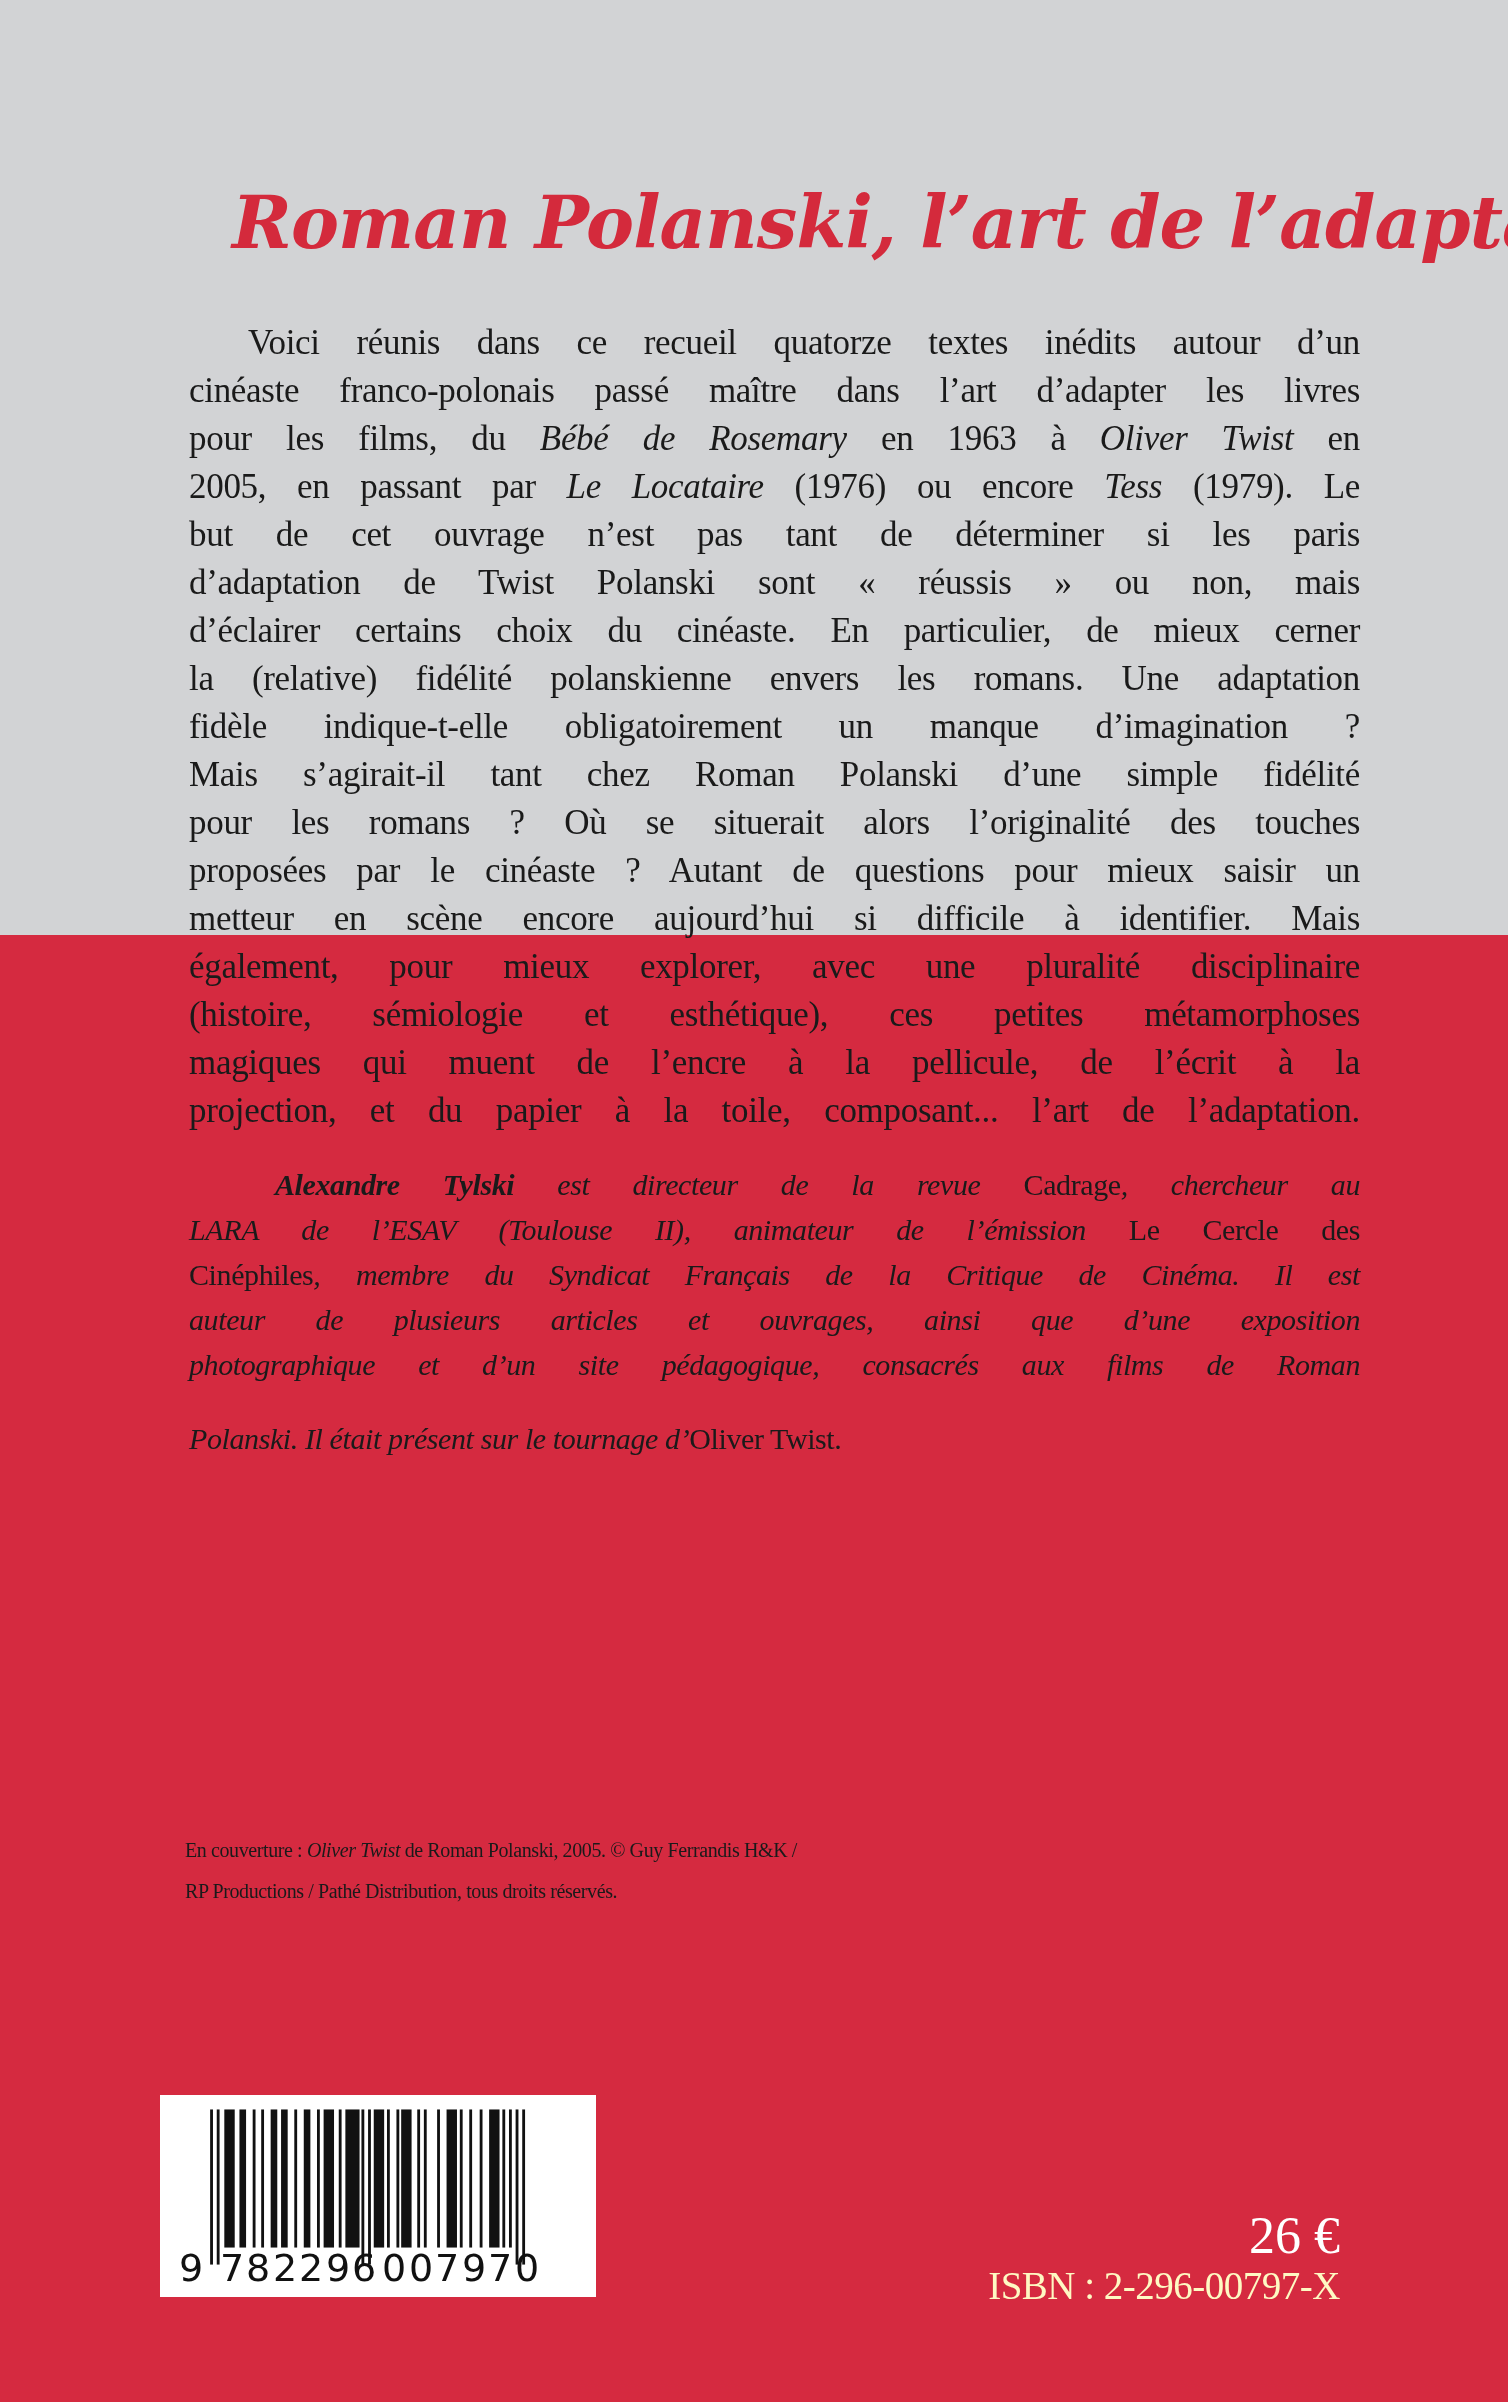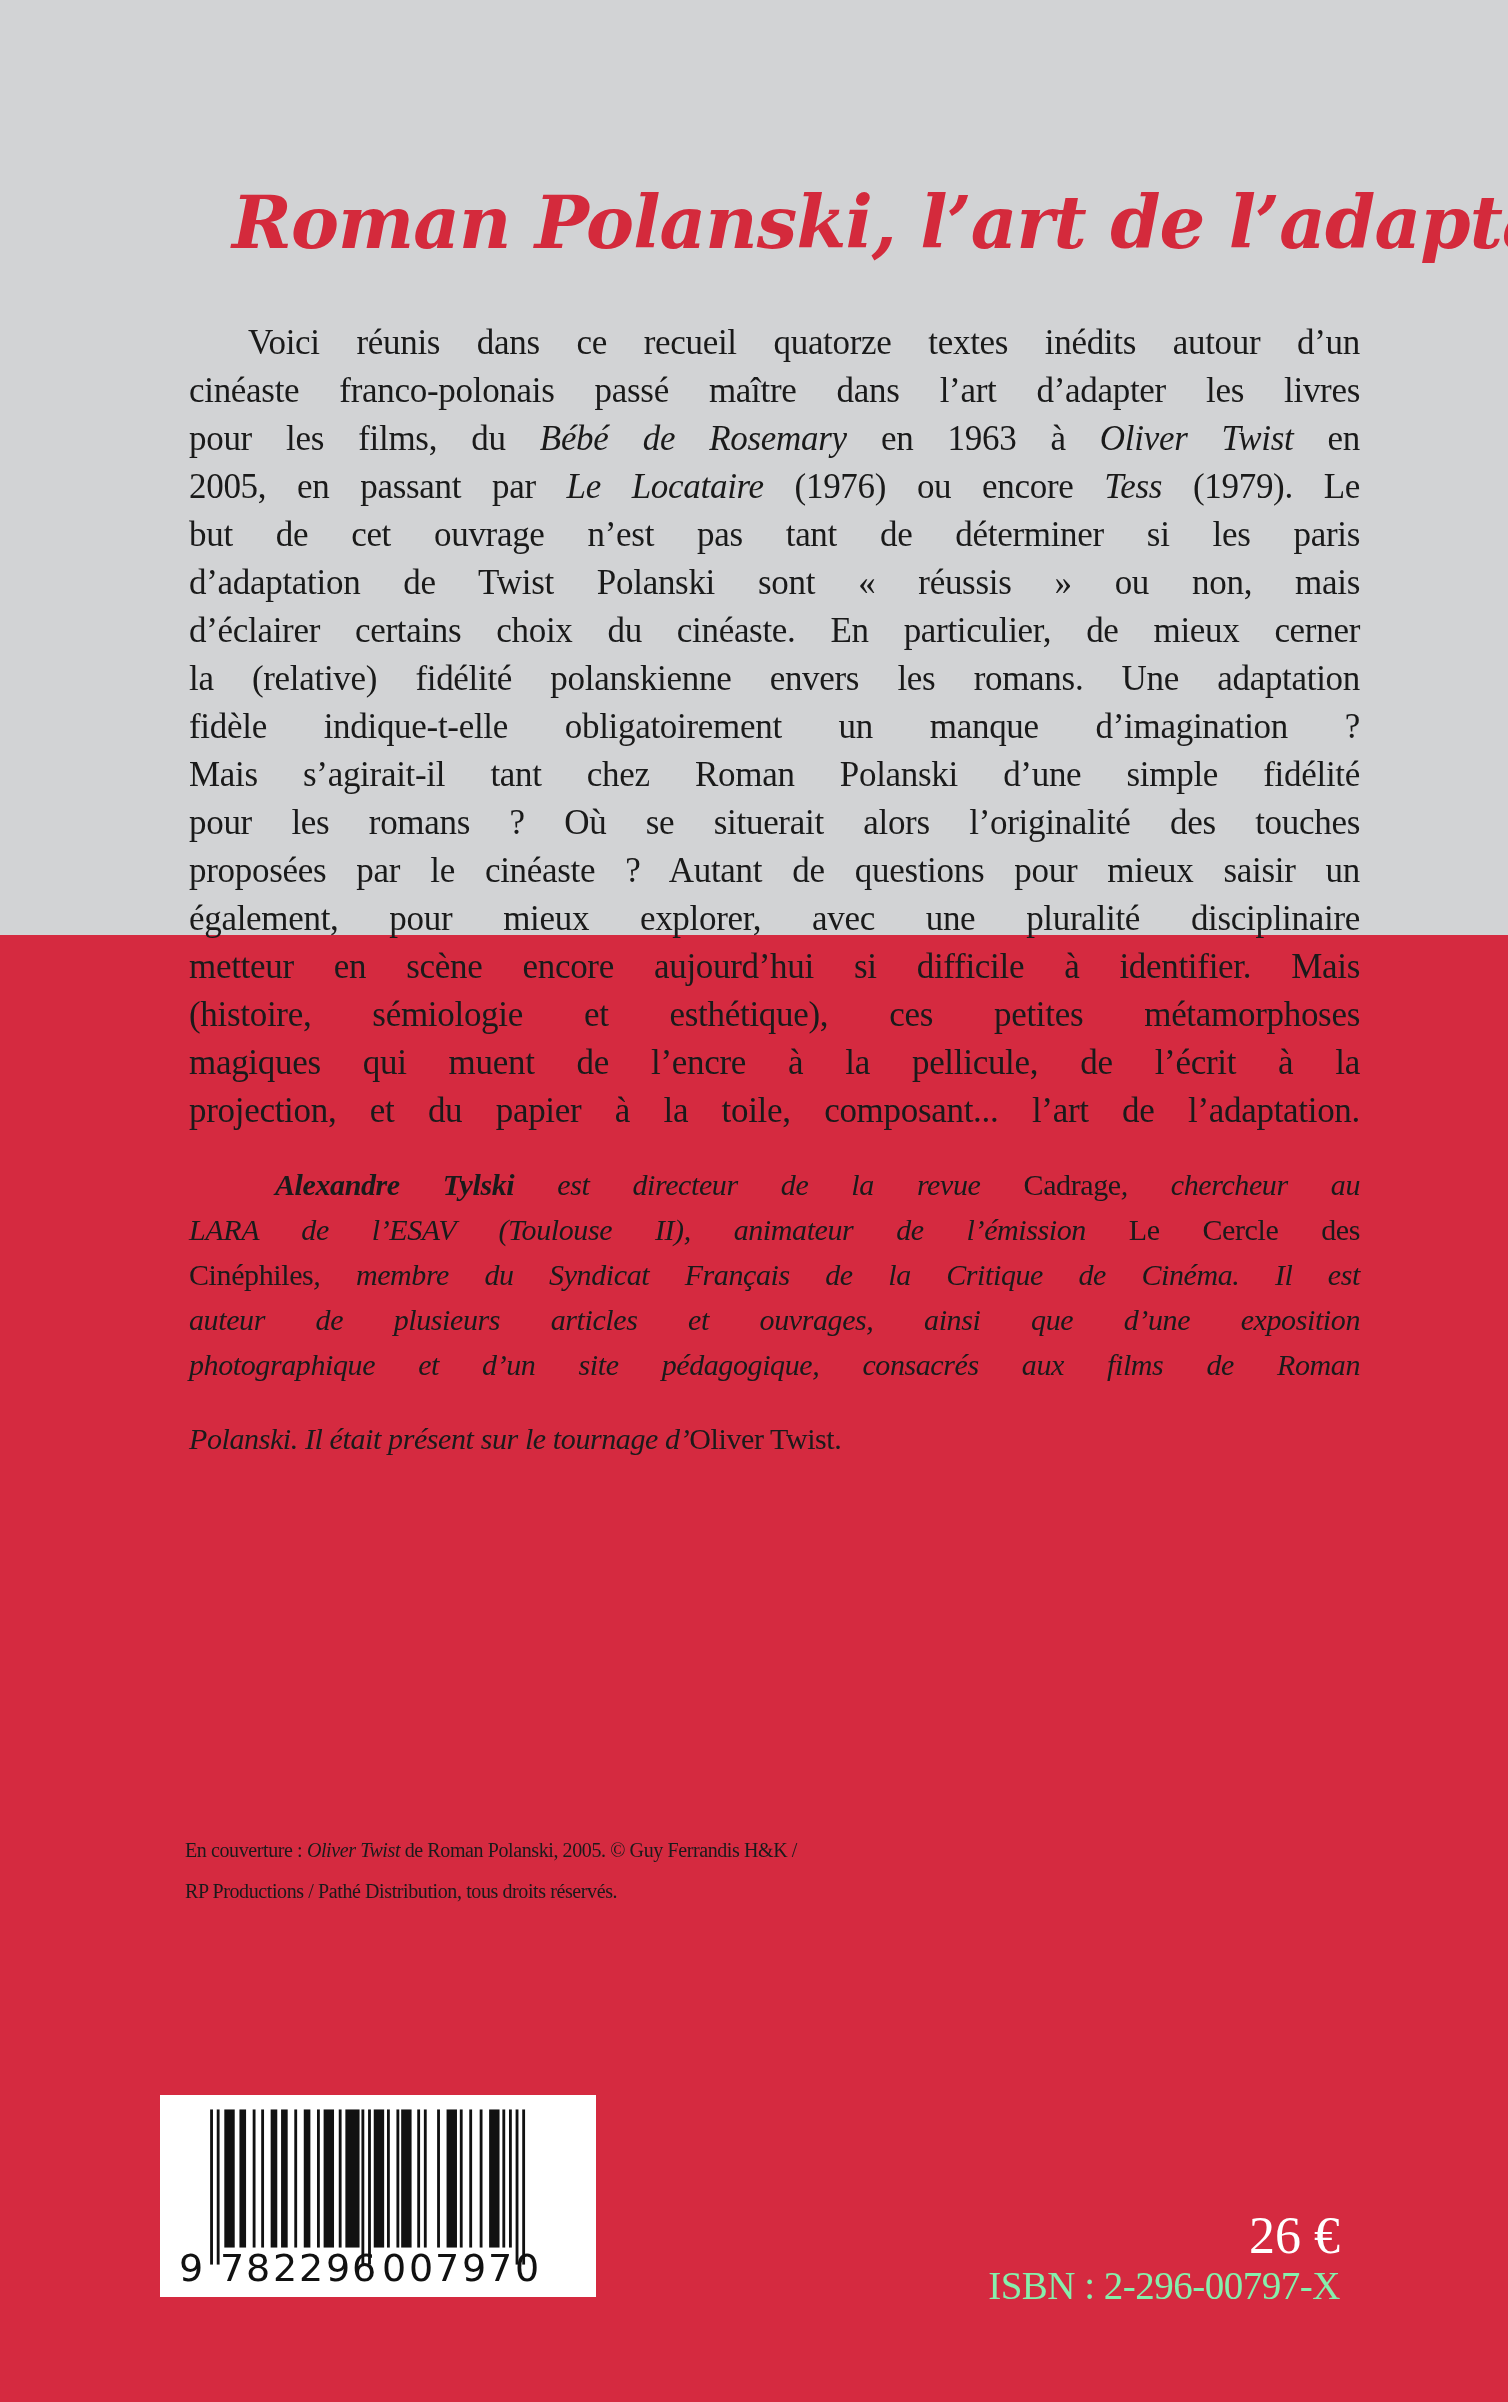--- a/index.html
+++ b/index.html
@@ -61,21 +61,21 @@
     font-family: "DejaVu Sans", "Liberation Sans", sans-serif;
     font-size: 38px; line-height: 44px; color: #111;
   }
   .barcode-digits span { position: absolute; top: 0; }
   .price {
     position: absolute; right: 168px; top: 2211px;
     font-size: 52px; line-height: 49px; color: #ffffff; white-space: nowrap;
   }
   .isbn {
     position: absolute; right: 168px; top: 2262px;
-    font-size: 39px; line-height: 47px; color: #86efac; white-space: nowrap;
+    font-size: 39px; line-height: 47px; color: #fef9c3; white-space: nowrap;
     letter-spacing: -0.5px;
   }
 </style>
 </head>
 <body>
 
 <div class="gray-band"></div>
 <div class="red-band"></div>
 
 <div class="title">Roman Polanski, l’art de l’adaptation</div>
@@ -86,22 +86,22 @@
   <span class="line"><span>pour les films, du </span><i>Bébé de Rosemary</i><span> en 1963 à </span><i>Oliver Twist</i><span> en</span></span>
   <span class="line"><span>2005, en passant par </span><i>Le Locataire</i><span> (1976) ou encore </span><i>Tess</i><span> (1979). Le</span></span>
   <span class="line">but de cet ouvrage n’est pas tant de déterminer si les paris</span>
   <span class="line">d’adaptation de Twist Polanski sont « réussis » ou non, mais</span>
   <span class="line">d’éclairer certains choix du cinéaste. En particulier, de mieux cerner</span>
   <span class="line">la (relative) fidélité polanskienne envers les romans. Une adaptation</span>
   <span class="line">fidèle indique-t-elle obligatoirement un manque d’imagination ?</span>
   <span class="line">Mais s’agirait-il tant chez Roman Polanski d’une simple fidélité</span>
   <span class="line">pour les romans ? Où se situerait alors l’originalité des touches</span>
   <span class="line">proposées par le cinéaste ? Autant de questions pour mieux saisir un</span>
+  <span class="line">metteur en scène encore aujourd’hui si difficile à identifier. Mais</span>
   <span class="line">également, pour mieux explorer, avec une pluralité disciplinaire</span>
-  <span class="line">metteur en scène encore aujourd’hui si difficile à identifier. Mais</span>
   <span class="line">(histoire, sémiologie et esthétique), ces petites métamorphoses</span>
   <span class="line">magiques qui muent de l’encre à la pellicule, de l’écrit à la</span>
   <span class="line last">projection, et du papier à la toile, composant... l’art de l’adaptation.</span>
 </div>
 
 <div class="bio">
   <span class="line first"><span class="bold">Alexandre Tylski</span><span class="it"> est directeur de la revue </span><span>Cadrage</span><span class="it">, chercheur au</span></span>
   <span class="line"><span class="it">LARA de l’ESAV (Toulouse II), animateur de l’émission </span><span>Le Cercle des</span></span>
   <span class="line"><span>Cinéphiles</span><span class="it">, membre du Syndicat Français de la Critique de Cinéma. Il est</span></span>
   <span class="line it">auteur de plusieurs articles et ouvrages, ainsi que d’une exposition</span>

